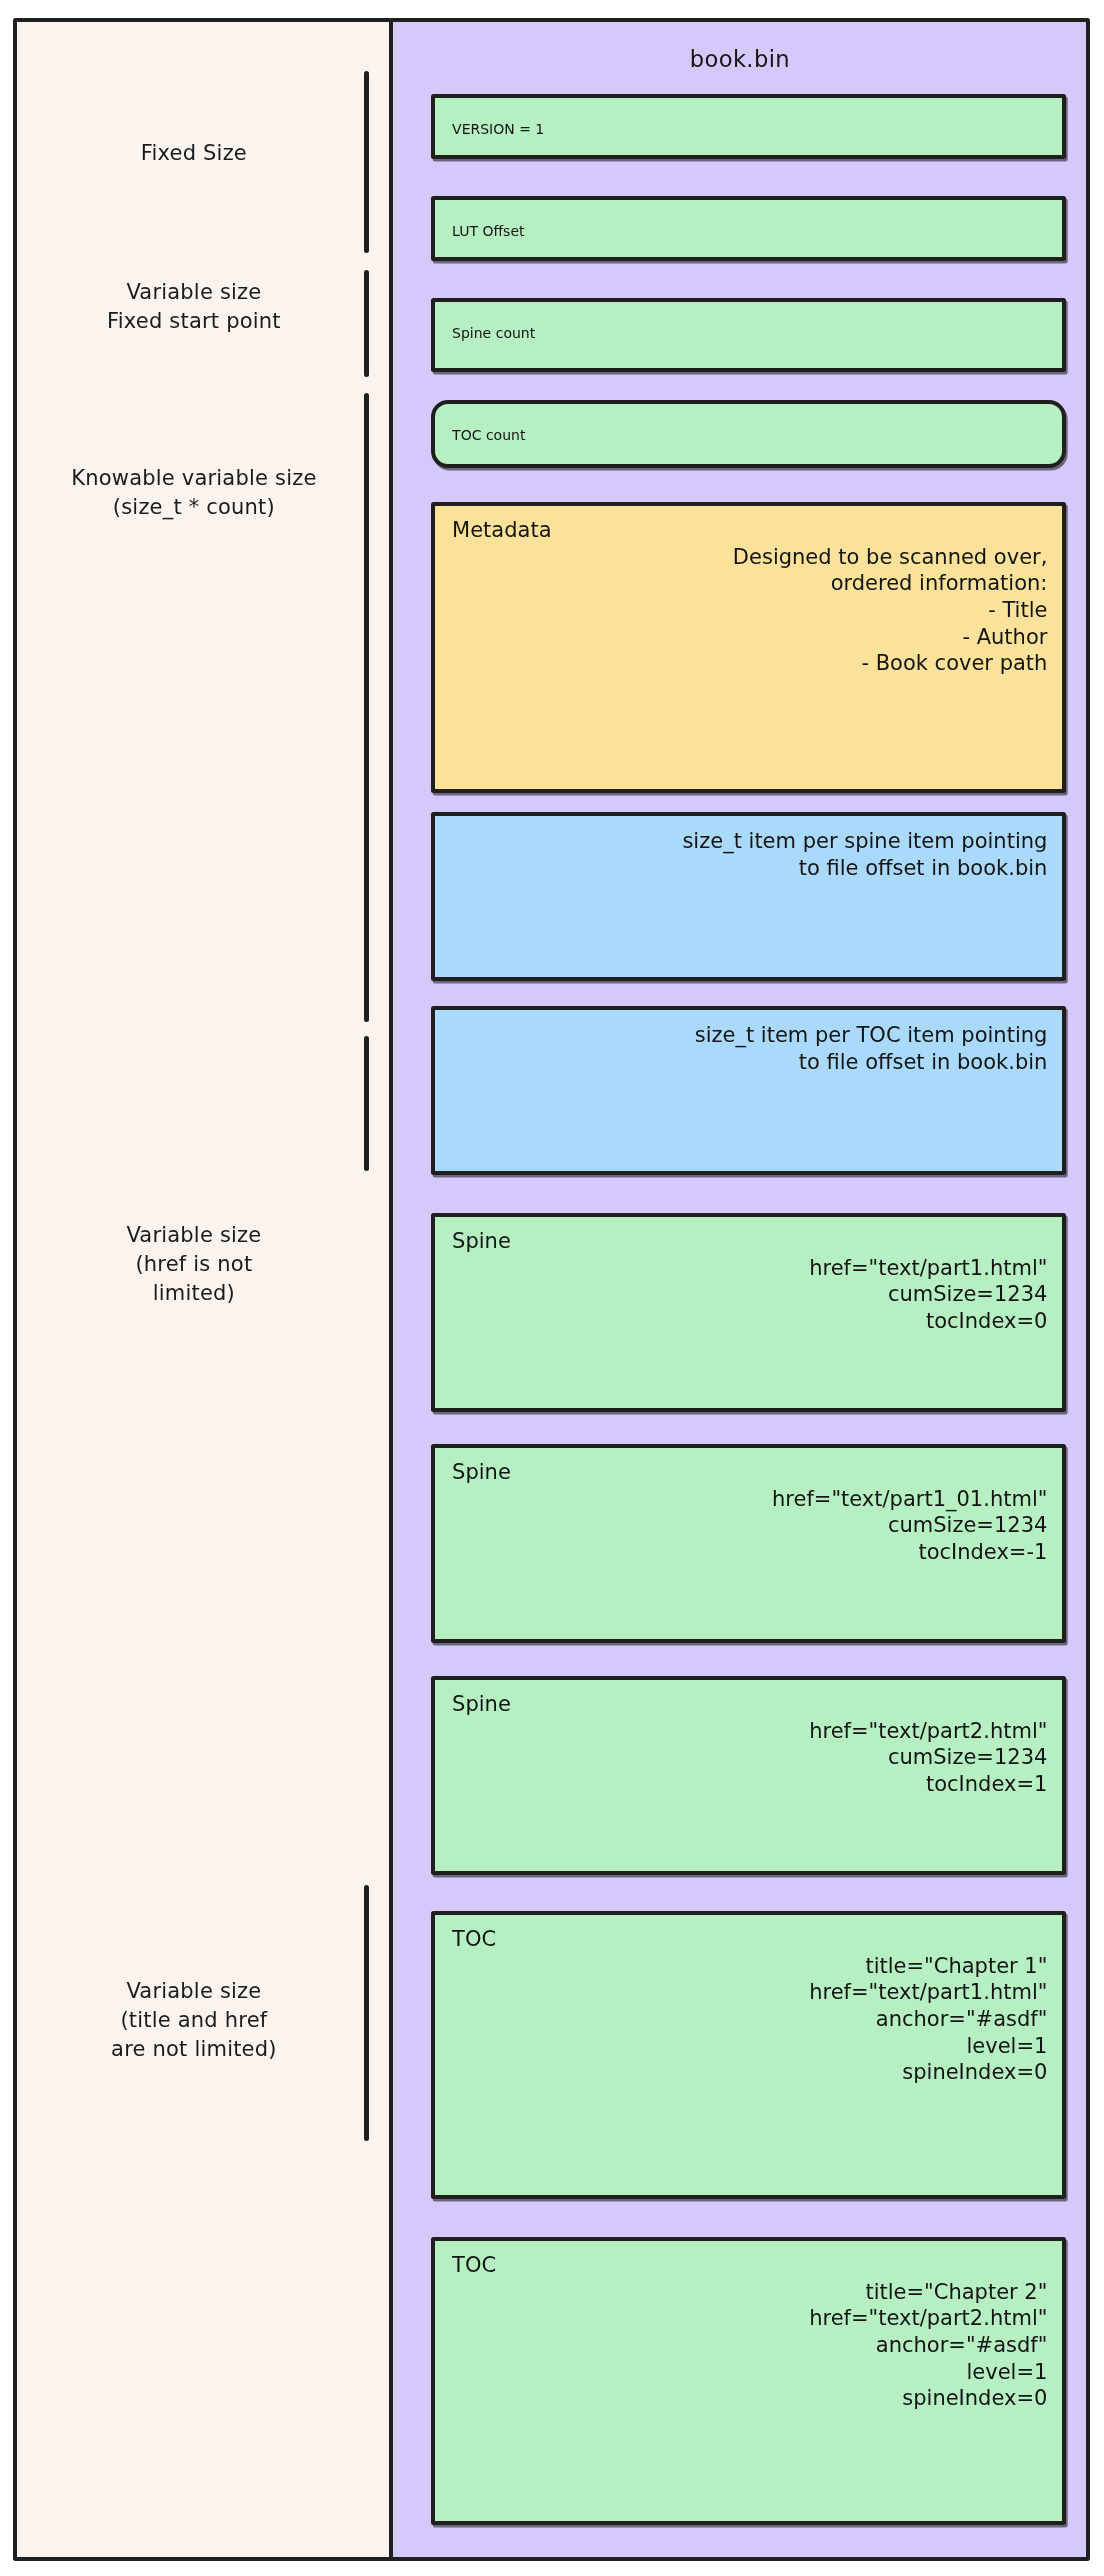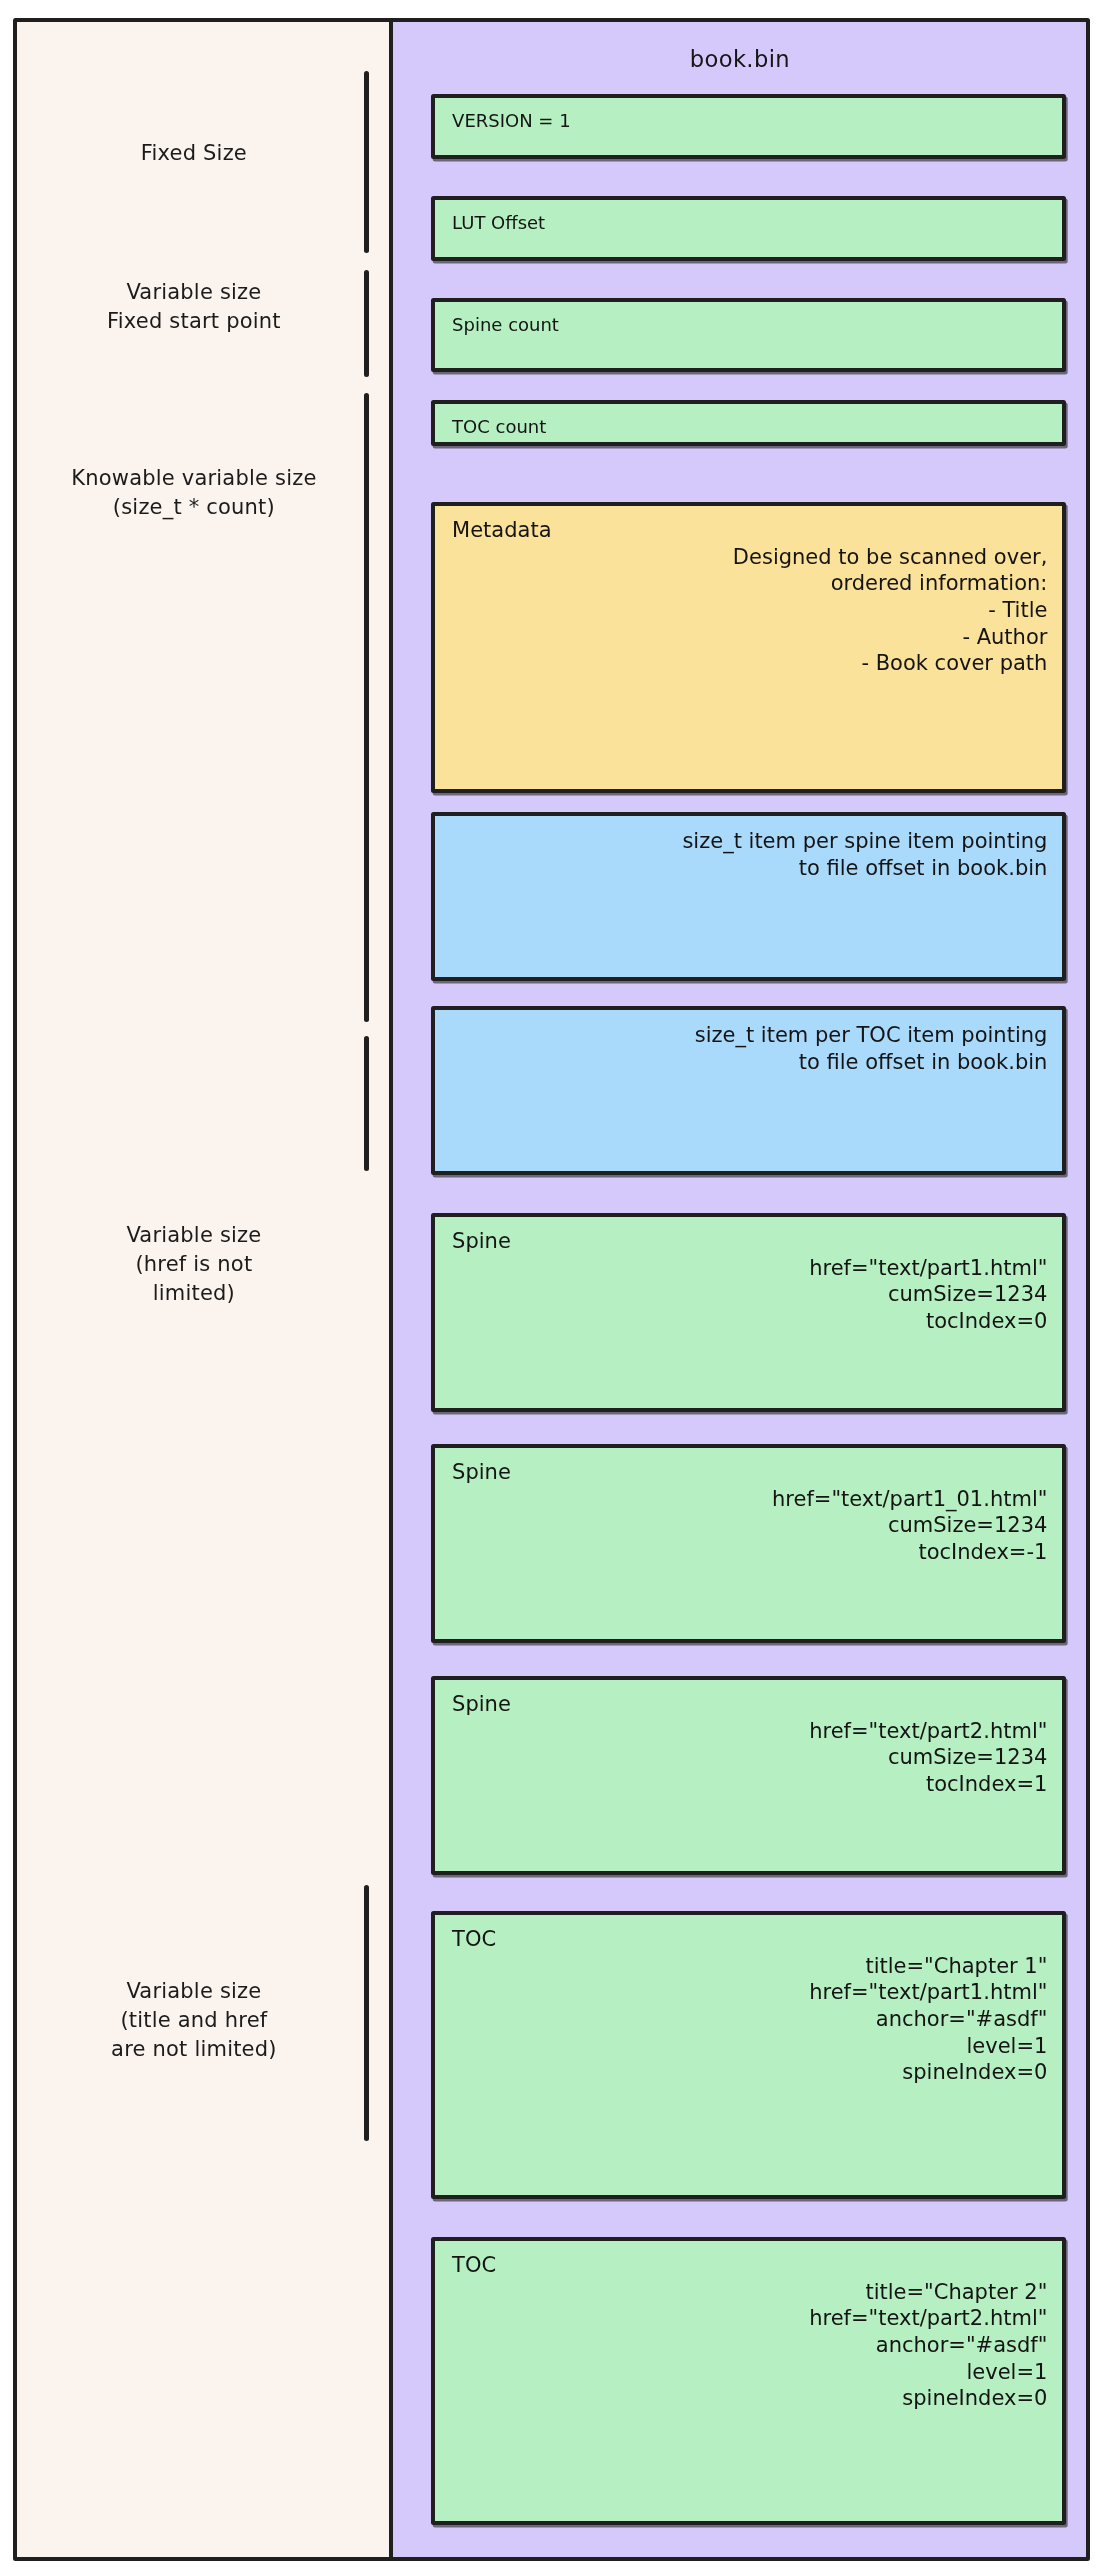--- a/index.html
+++ b/index.html
@@ -113,21 +113,22 @@
     white-space: pre;
   }
   .block .body {
     font-size: 21px;
     line-height: 1.27;
     padding-left: 28.4px;
     white-space: pre-line;
     text-align: right;
   }
   .block.single .title {
-    font-size: 18px;
+    font-size: 14px;
+    margin-top: 11px;
   }
 </style>
 </head>
 <body>
 
 <div class="canvas">
   <div class="outer-frame">
 
     <div class="left-col">
 
@@ -163,21 +164,21 @@
         </div>
 
         <div class="block green single" style="top:174px;height:65px;">
           <div class="title">LUT Offset</div>
         </div>
 
         <div class="block green single" style="top:276px;height:74px;">
           <div class="title">Spine count</div>
         </div>
 
-        <div class="block green single" style="top:378px;height:46px;">
+        <div class="block green single" style="top:378px;height:68px;border-radius:17px;">
           <div class="title">TOC count</div>
         </div>
 
         <div class="block yellow" style="top:480px;height:291px;">
           <div class="title">Metadata</div>
           <div class="body">Designed to be scanned over,
 ordered information:
    - Title
    - Author
    - Book cover path</div>

